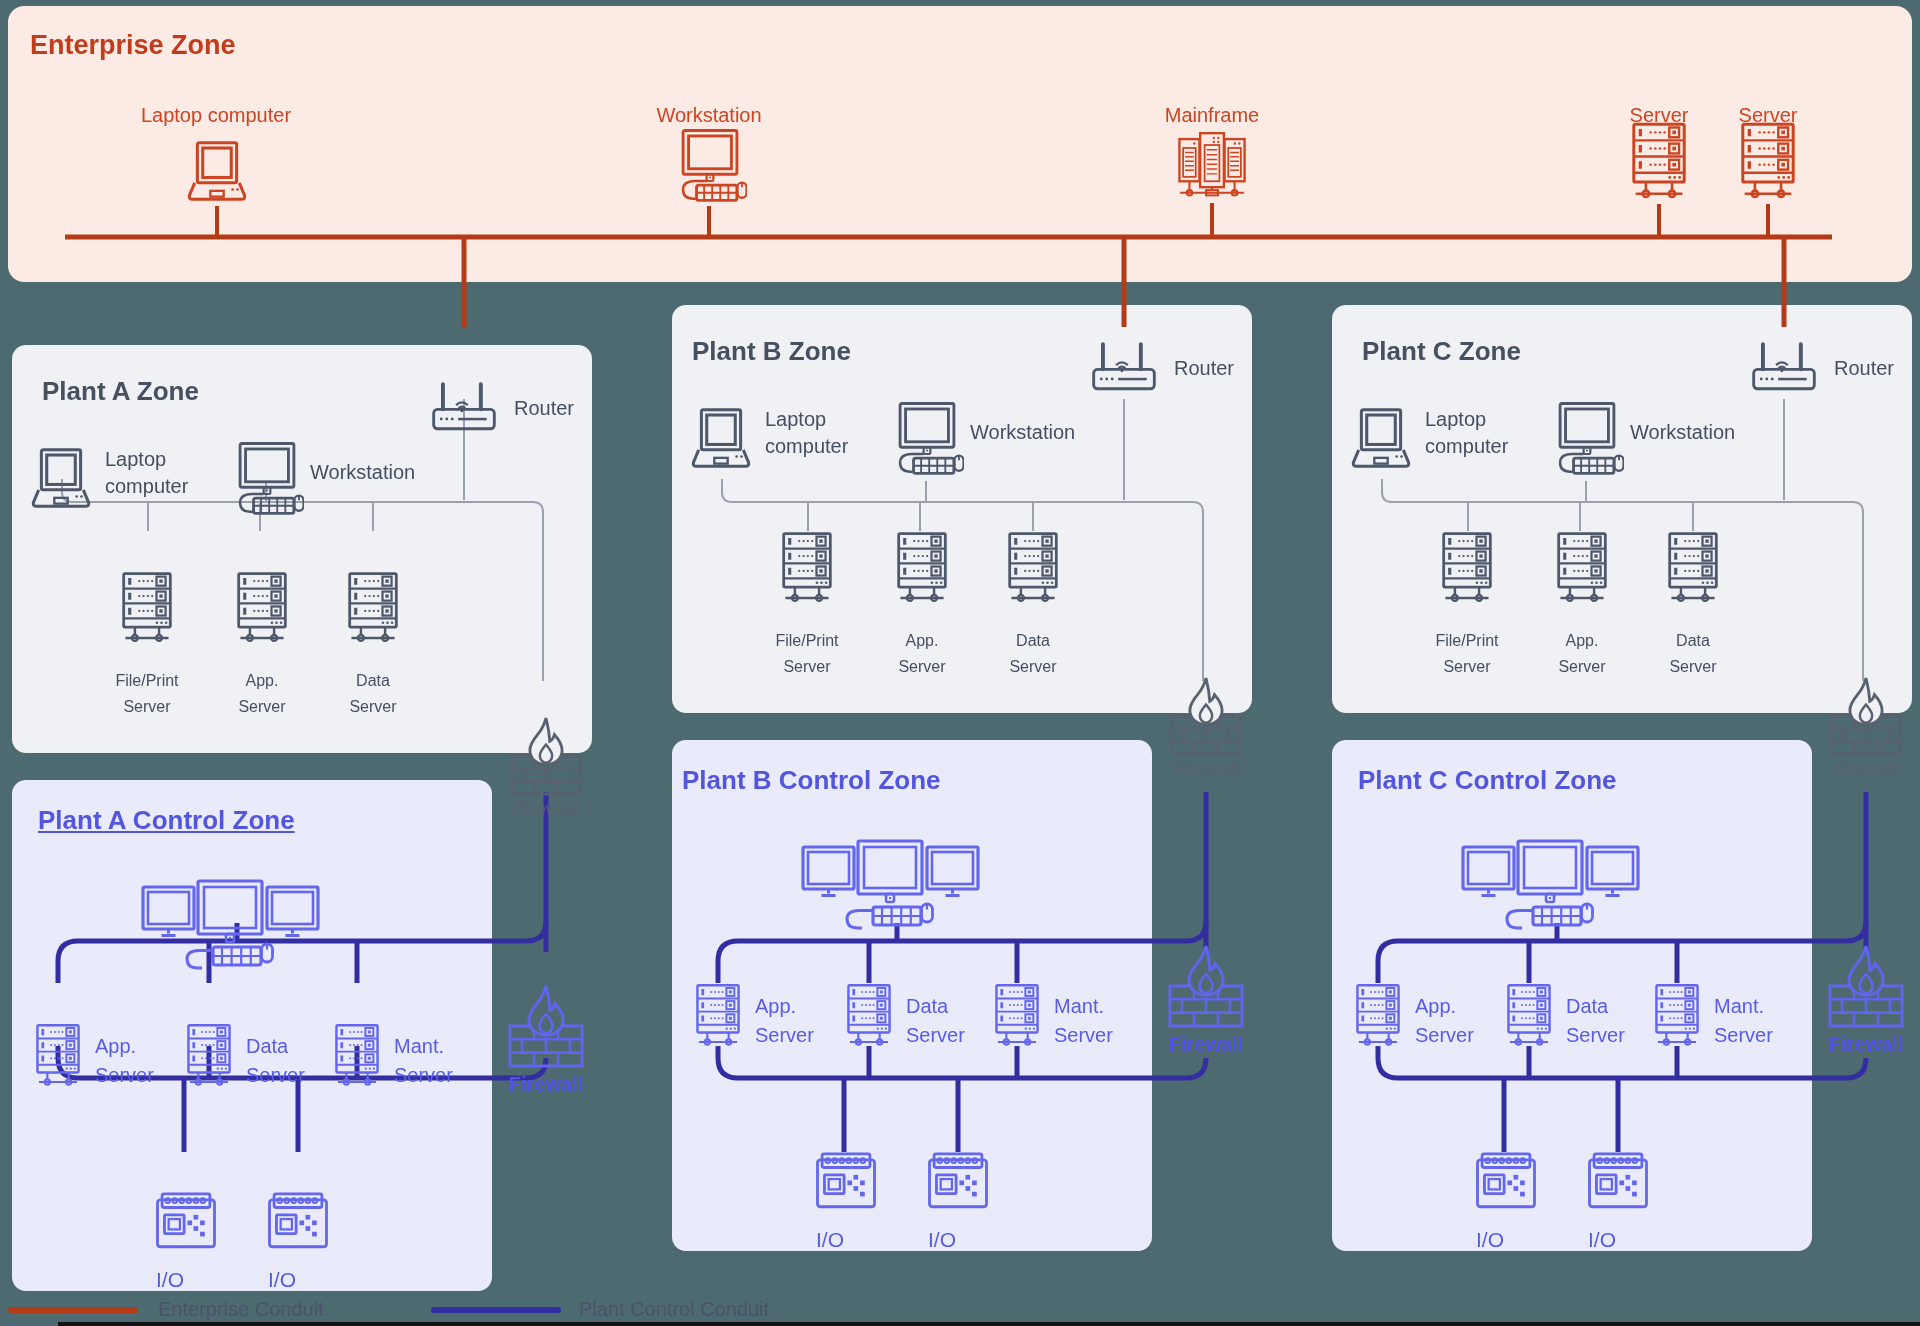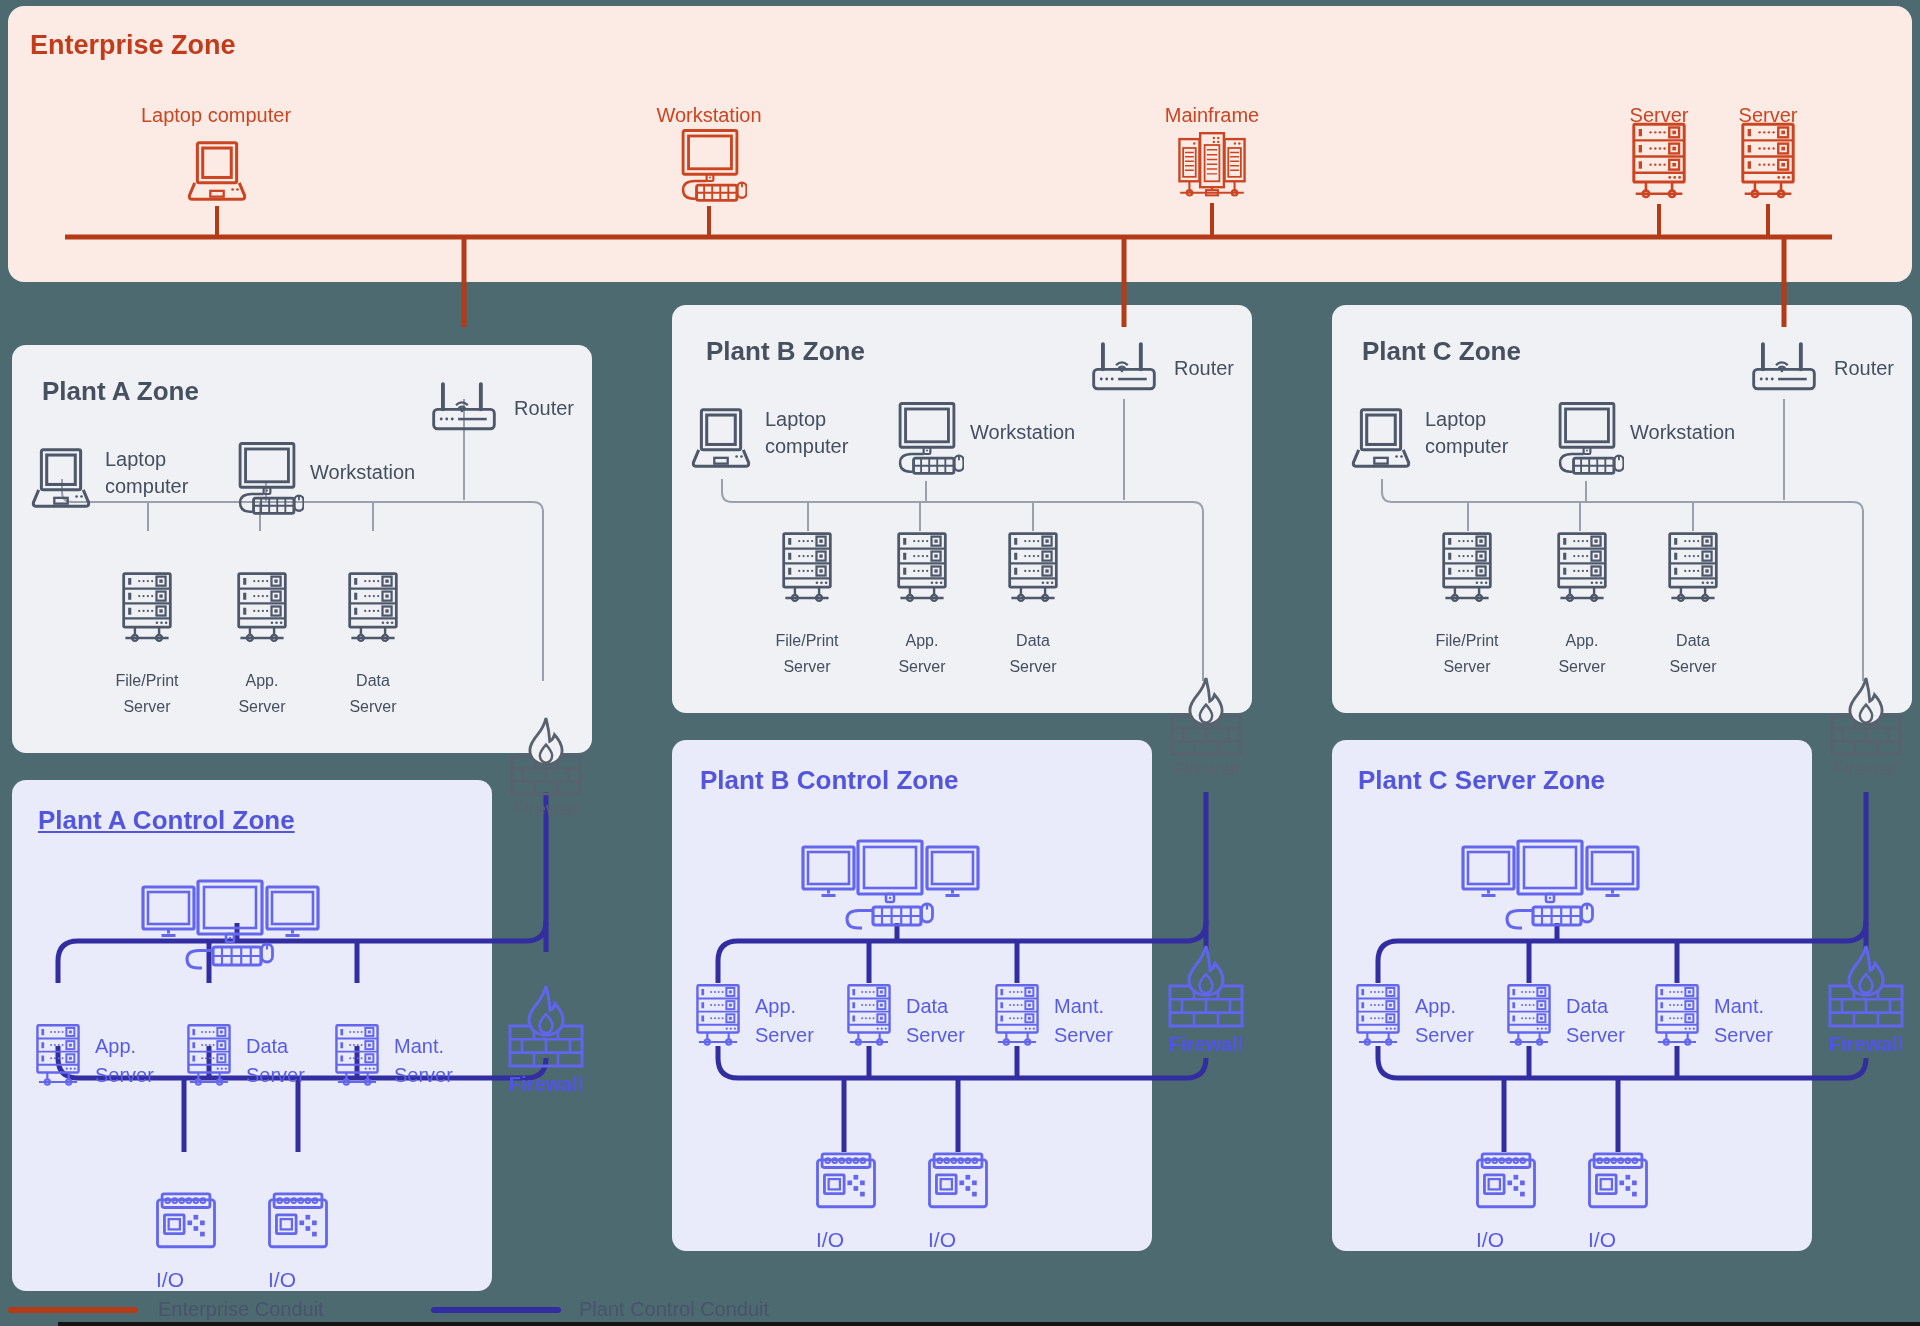--- a/index.html
+++ b/index.html
@@ -327,21 +327,21 @@
       <use href="#io"></use>
     </svg>
   <svg class="icon ct-ic" style="left:256px;top:1152px" width="60" height="57">
       <use href="#io"></use>
     </svg>
   <div class="abs ctl-label-c" style="left:144px;top:1228px;width:60px;">I/O</div>
   <div class="abs ctl-label-c" style="left:256px;top:1228px;width:60px;">I/O</div>
 </div>
 
 <div class="col col-b fg">
-  <div class="abs zone-title" style="left:34px;top:336px;">Plant B Zone</div>
+  <div class="abs zone-title" style="left:20px;top:336px;">Plant B Zone</div>
   <svg class="icon pl-ic" style="left:420px;top:336px" width="64" height="60">
       <use href="#rt"></use>
     </svg>
   <div class="abs plant-label" style="left:502px;top:355px;">Router</div>
   <svg class="icon pl-ic" style="left:13px;top:407px" width="72" height="66">
       <use href="#lp"></use>
     </svg>
   <div class="abs plant-label" style="left:93px;top:406px;">
     <div>Laptop</div>
       <div>computer</div>
@@ -371,21 +371,21 @@
   <div class="abs plant-label-c" style="left:301px;top:628px;width:120px;">
     <div>Data</div>
       <div>Server</div>
   </div>
 
   <svg class="icon fw-gray" style="left:498px;top:676px" width="72" height="80">
       <use href="#fw"></use>
     </svg>
   <div class="abs fw-label" style="left:474px;top:758px;">Firewall</div>
 
-  <div class="abs ctl-title" style="left:28px;top:765px;">Plant B Control Zone</div>
+  <div class="abs ctl-title" style="left:10px;top:765px;">Plant B Control Zone</div>
   <svg class="icon ct-ic" style="left:129px;top:838px" width="182" height="96">
       <use href="#hmi"></use>
     </svg>
 
   <svg class="icon ct-ic" style="left:23px;top:983px" width="46" height="67">
       <use href="#sv"></use>
     </svg>
   <div class="abs ctl-label" style="left:83px;top:992px;">
     <div>App.</div>
       <div>Server</div>
@@ -458,21 +458,21 @@
   <div class="abs plant-label-c" style="left:301px;top:628px;width:120px;">
     <div>Data</div>
       <div>Server</div>
   </div>
 
   <svg class="icon fw-gray" style="left:498px;top:676px" width="72" height="80">
       <use href="#fw"></use>
     </svg>
   <div class="abs fw-label" style="left:474px;top:758px;">Firewall</div>
 
-  <div class="abs ctl-title" style="left:26px;top:765px;">Plant C Server Zone</div>
+  <div class="abs ctl-title" style="left:26px;top:765px;">Plant C Control Zone</div>
   <svg class="icon ct-ic" style="left:129px;top:838px" width="182" height="96">
       <use href="#hmi"></use>
     </svg>
 
   <svg class="icon ct-ic" style="left:23px;top:983px" width="46" height="67">
       <use href="#sv"></use>
     </svg>
   <div class="abs ctl-label" style="left:83px;top:992px;">
     <div>App.</div>
       <div>Server</div>

